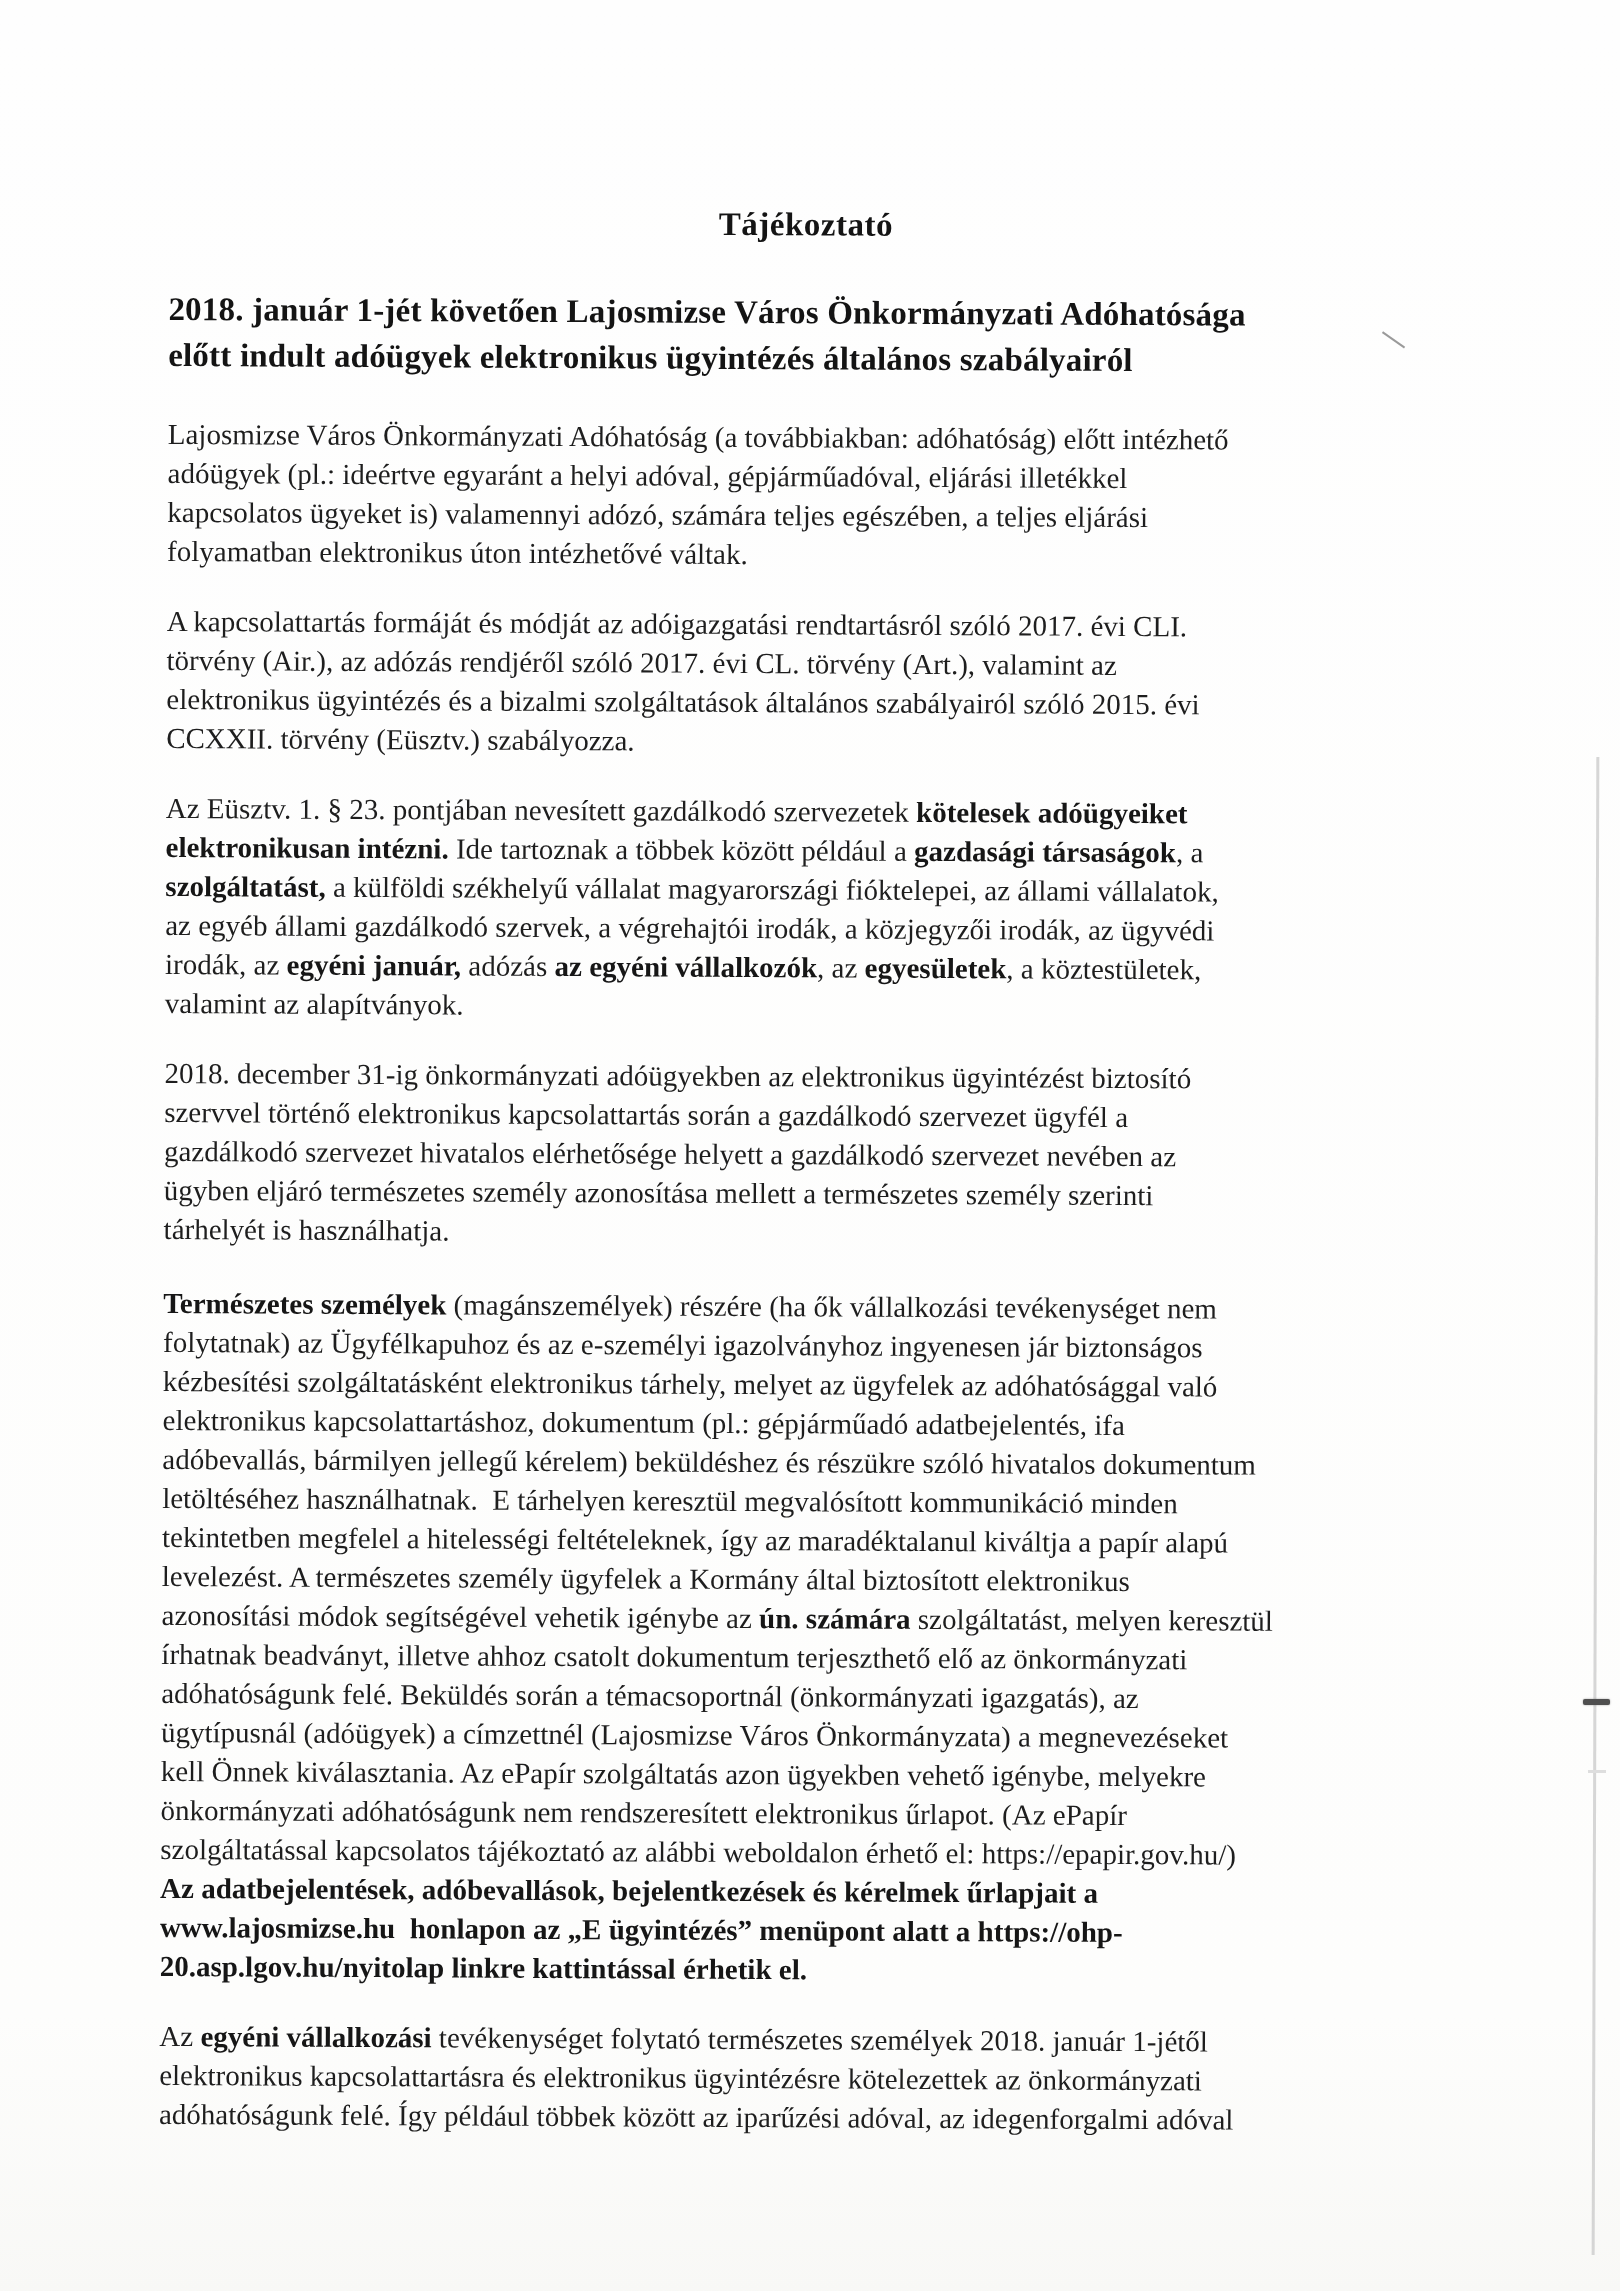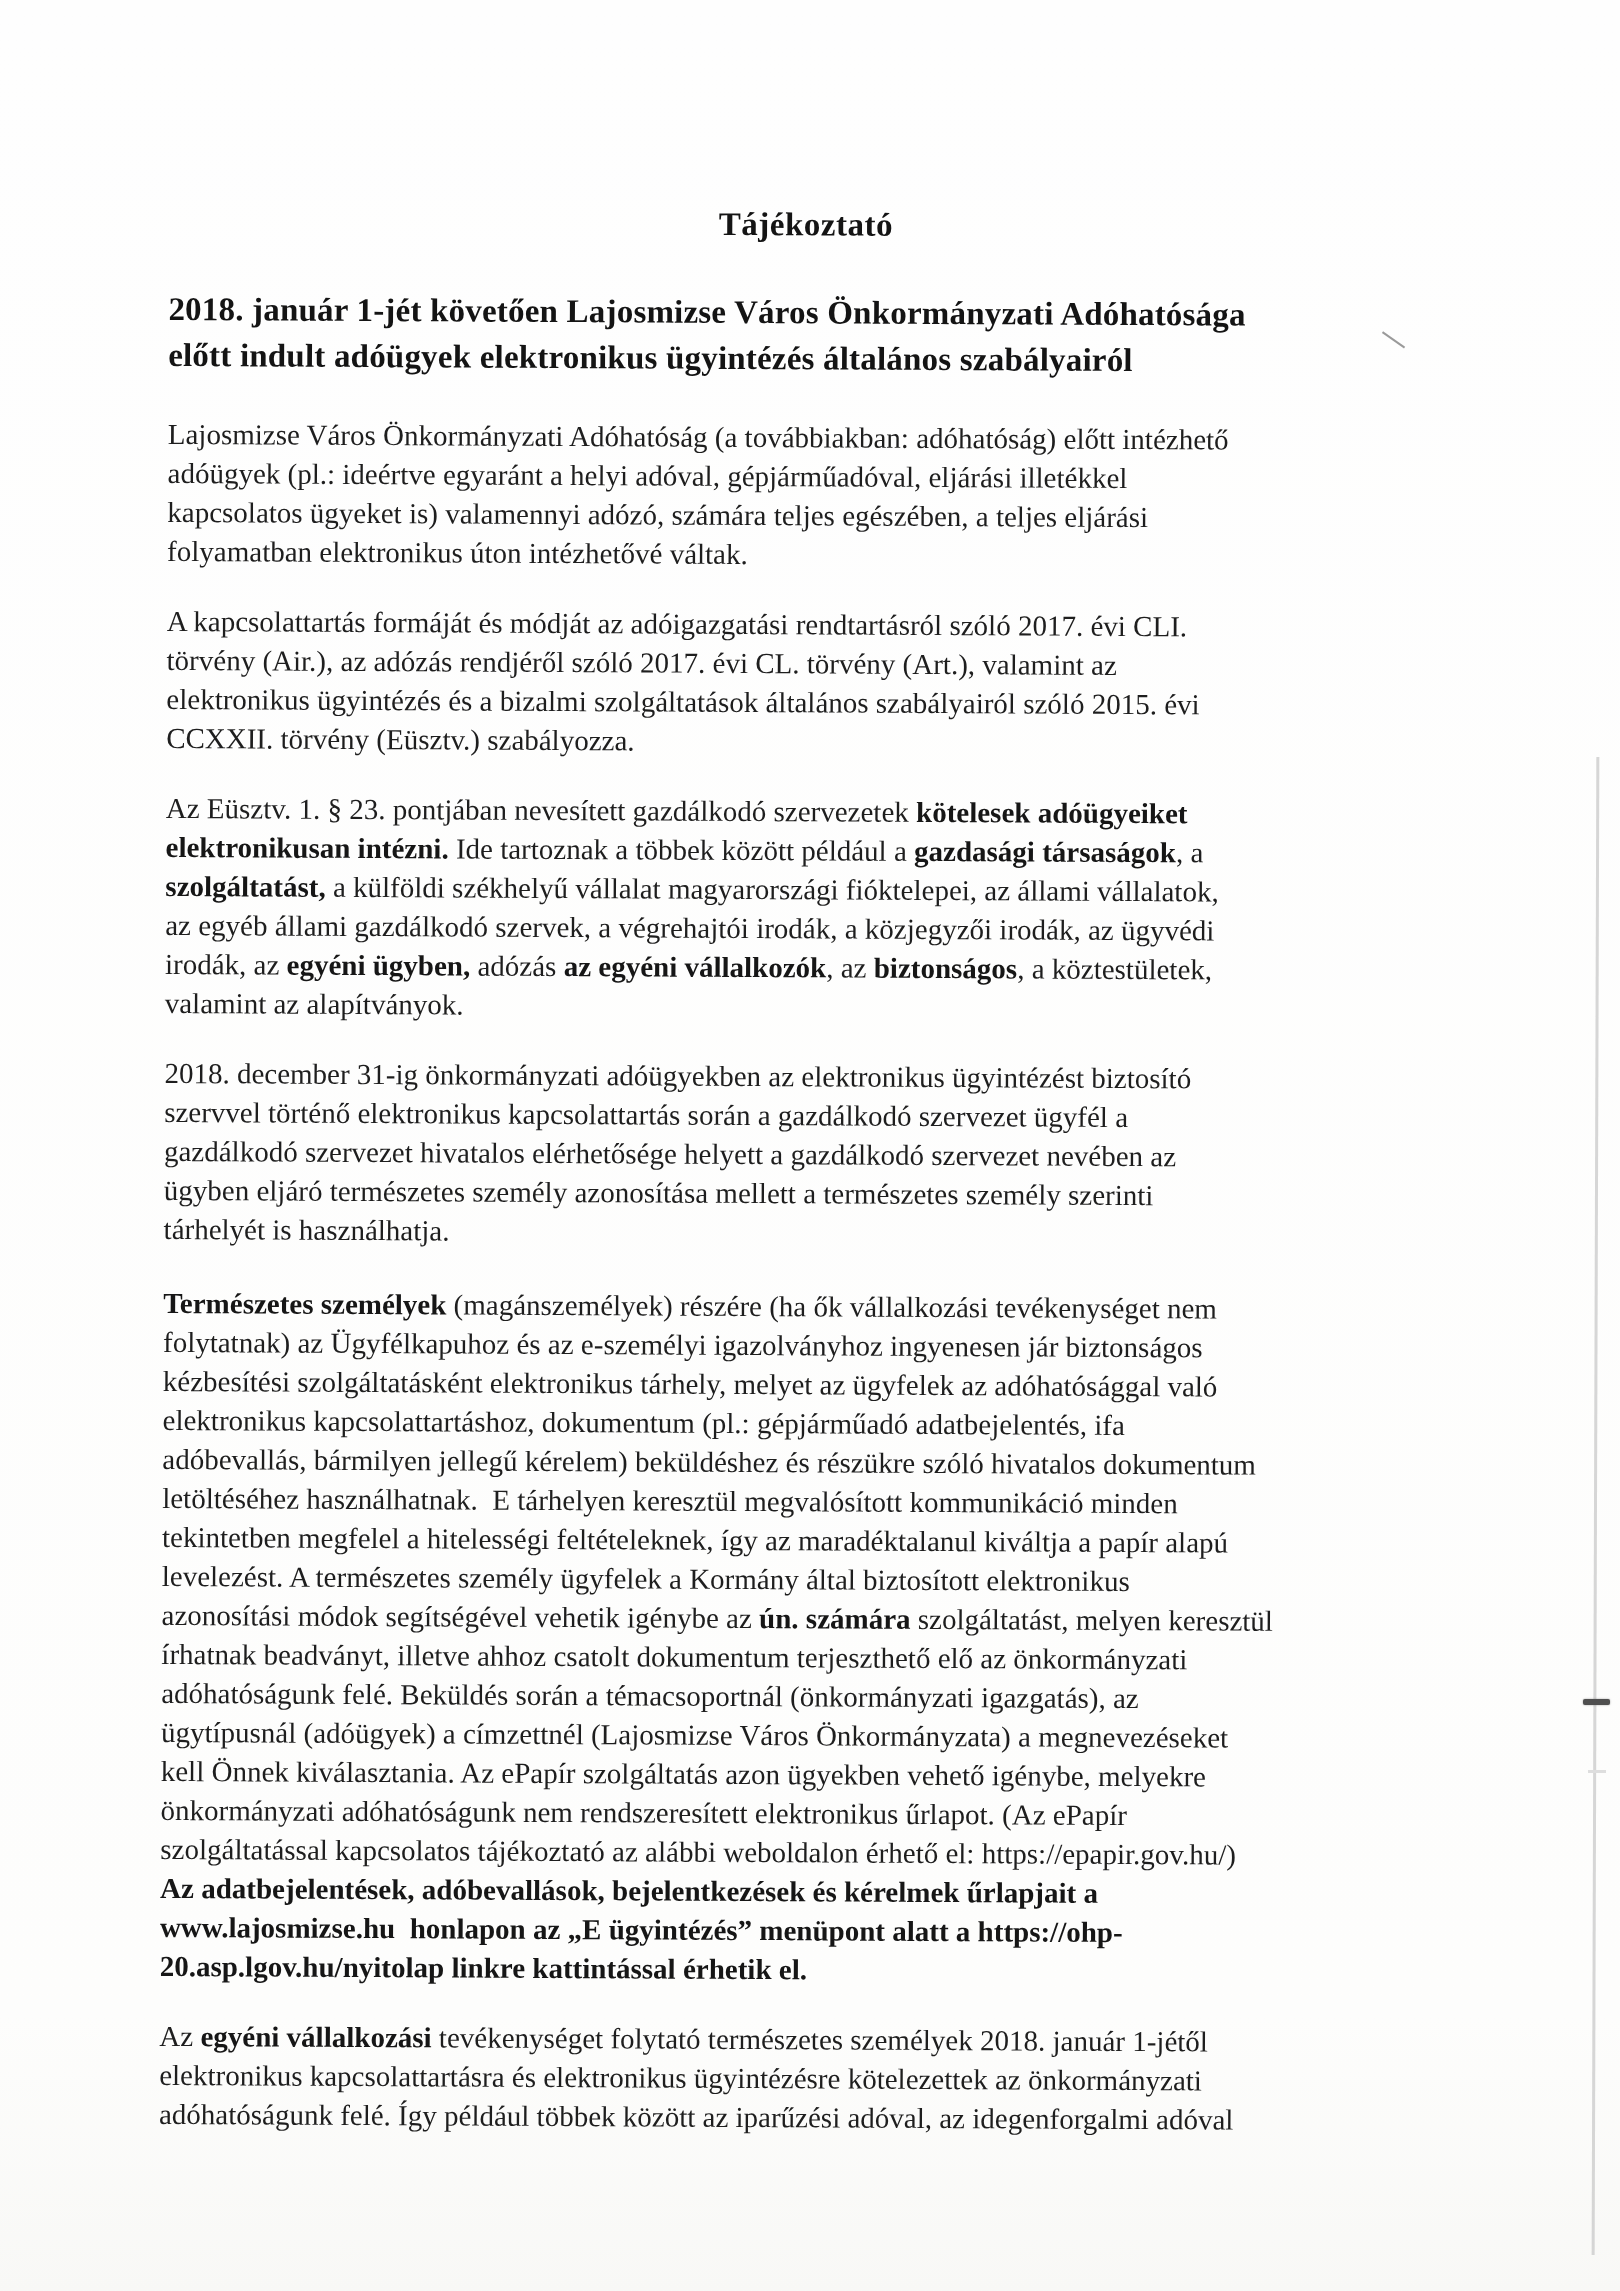--- a/index.html
+++ b/index.html
@@ -95,21 +95,21 @@
 kapcsolatos ügyeket is) valamennyi adózó, számára teljes egészében, a teljes eljárási
 folyamatban elektronikus úton intézhetővé váltak.</span></p>
     <p class="para"><span>A kapcsolattartás formáját és módját az adóigazgatási rendtartásról szóló 2017. évi CLI.
 törvény (Air.), az adózás rendjéről szóló 2017. évi CL. törvény (Art.), valamint az
 elektronikus ügyintézés és a bizalmi szolgáltatások általános szabályairól szóló 2015. évi
 CCXXII. törvény (Eüsztv.) szabályozza.</span></p>
     <p class="para"><span>Az Eüsztv. 1. § 23. pontjában nevesített gazdálkodó szervezetek </span><span class="b">kötelesek adóügyeiket
 elektronikusan intézni.</span><span> Ide tartoznak a többek között például a </span><span class="b">gazdasági társaságok</span><span>, a
 </span><span class="b">szolgáltatást,</span><span> a külföldi székhelyű vállalat magyarországi fióktelepei, az állami vállalatok,
 az egyéb állami gazdálkodó szervek, a végrehajtói irodák, a közjegyzői irodák, az ügyvédi
-irodák, az </span><span class="b">egyéni ügyben,</span><span> adózás </span><span class="b">az egyéni vállalkozók</span><span>, az </span><span class="b">biztonságos</span><span>, a köztestületek,
+irodák, az </span><span class="b">egyéni január,</span><span> adózás </span><span class="b">az egyéni vállalkozók</span><span>, az </span><span class="b">egyesületek</span><span>, a köztestületek,
 valamint az alapítványok.</span></p>
     <p class="para"><span>2018. december 31-ig önkormányzati adóügyekben az elektronikus ügyintézést biztosító
 szervvel történő elektronikus kapcsolattartás során a gazdálkodó szervezet ügyfél a
 gazdálkodó szervezet hivatalos elérhetősége helyett a gazdálkodó szervezet nevében az
 ügyben eljáró természetes személy azonosítása mellett a természetes személy szerinti
 tárhelyét is használhatja.</span></p>
     <p class="para roomy"><span class="b">Természetes személyek</span><span> (magánszemélyek) részére (ha ők vállalkozási tevékenységet nem
 folytatnak) az Ügyfélkapuhoz és az e-személyi igazolványhoz ingyenesen jár biztonságos
 kézbesítési szolgáltatásként elektronikus tárhely, melyet az ügyfelek az adóhatósággal való
 elektronikus kapcsolattartáshoz, dokumentum (pl.: gépjárműadó adatbejelentés, ifa

